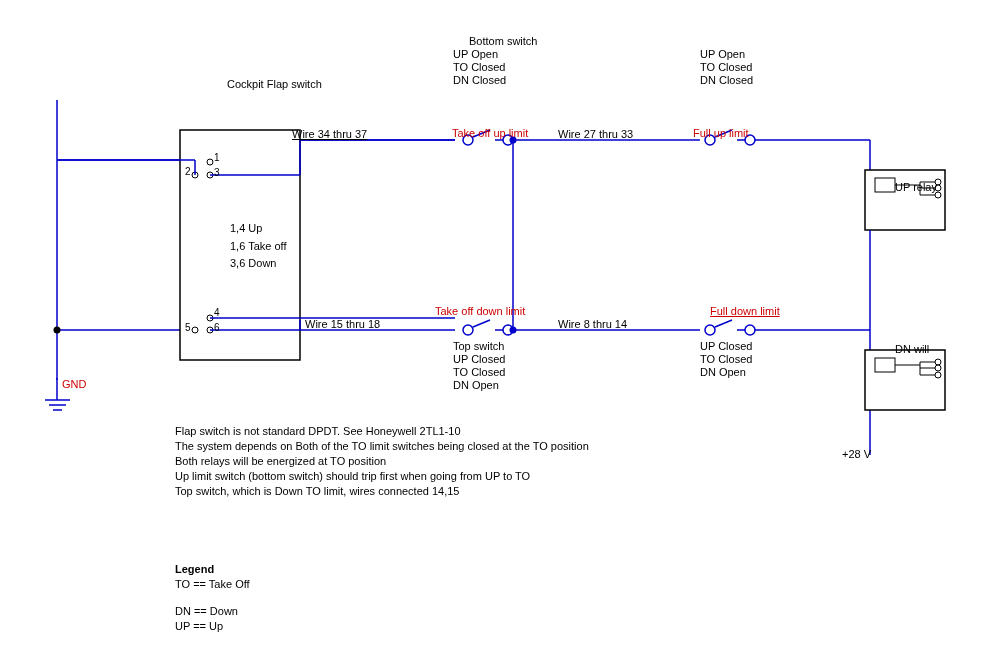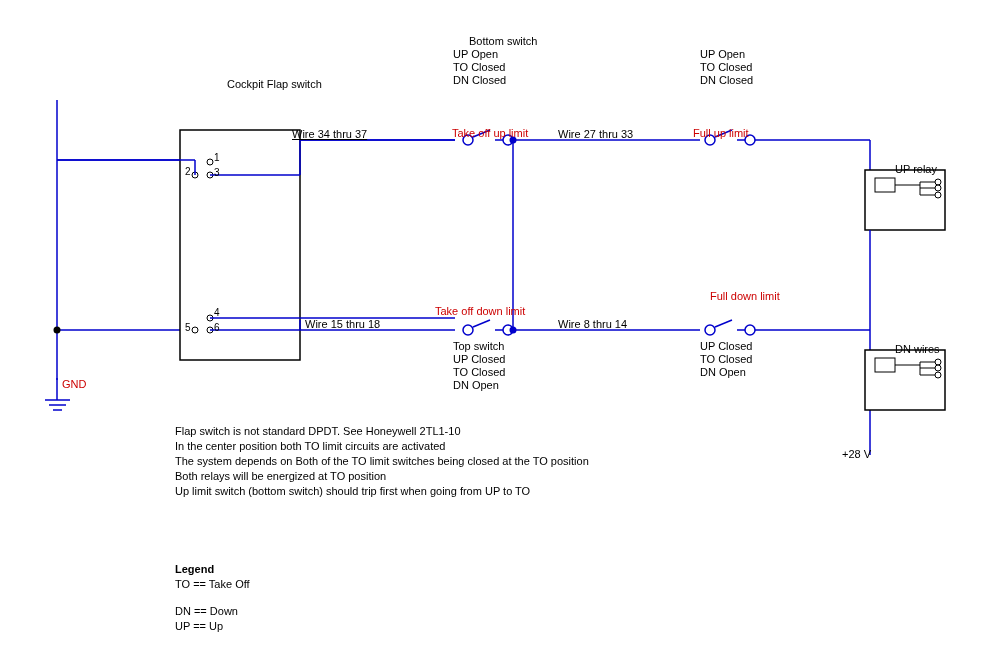--- a/index.html
+++ b/index.html
@@ -155,32 +155,37 @@
   <div class="label" style="left:183px; top:78px;margin-left:44px;">Cockpit Flap switch</div>
 
   <div class="label" style="left:292px; top:128px;text-decoration:underline;">Wire 34 thru 37</div>
   <div class="label" style="left:558px; top:128px;">Wire 27 thru 33</div>
   <div class="label" style="left:305px; top:318px;">Wire 15 thru 18</div>
   <div class="label" style="left:558px; top:318px;">Wire 8 thru 14</div>
 
   <div class="label-red" style="left:452px; top:127px;">Take off up limit</div>
   <div class="label-red" style="left:693px; top:127px;">Full up limit</div>
   <div class="label-red" style="left:435px; top:305px;">Take off down limit</div>
-  <div class="label-red" style="left:710px; top:290px;">Full down limit</div>
-
-  <div class="label" style="left:895px; top:163px;">UP relay</div>
-  <div class="label" style="left:895px; top:343px;">DN wires</div>
+  <div class="label-red" style="left:710px; top:305px;text-decoration:underline;">Full down limit</div>
+
+  <div class="label" style="left:895px; top:181px;">UP relay</div>
+  <div class="label" style="left:895px; top:343px;">DN will</div>
 
   <div class="label label-small" style="left:214px; top:152px;">1</div>
   <div class="label label-small" style="left:185px; top:166px;">2</div>
   <div class="label label-small" style="left:214px; top:167px;">3</div>
   <div class="label label-small" style="left:214px; top:307px;">4</div>
   <div class="label label-small" style="left:185px; top:322px;">5</div>
   <div class="label label-small" style="left:214px; top:322px;">6</div>
 
+  <div class="label" style="left:230px; top:220px; line-height:1.6;">
+    <span style="white-space:pre;">1,4 Up
+1,6 Take off
+3,6 Down</span>
+  </div>
 
   <div class="label" style="left:469px; top:35px;">Bottom switch</div>
   <div class="label" style="left:453px; top:48px;">UP Open</div>
   <div class="label" style="left:453px; top:61px;">TO Closed</div>
   <div class="label" style="left:453px; top:74px;">DN Closed</div>
 
   <div class="label" style="left:453px; top:340px;">Top switch</div>
   <div class="label" style="left:453px; top:353px;">UP Closed</div>
   <div class="label" style="left:453px; top:366px;">TO Closed</div>
   <div class="label" style="left:453px; top:379px;">DN Open</div>
@@ -192,24 +197,24 @@
   <div class="label" style="left:700px; top:340px;">UP Closed</div>
   <div class="label" style="left:700px; top:353px;">TO Closed</div>
   <div class="label" style="left:700px; top:366px;">DN Open</div>
 
   <div class="label-red" style="left:62px; top:378px;">GND</div>
 
   <div class="label" style="left:842px; top:448px;">+28 V</div>
 
   <div style="position:absolute; left:175px; top:425px;">
     <div class="label" style="position:relative; margin-bottom:3px;">Flap switch is not standard DPDT. See Honeywell 2TL1-10</div>
-    <div class="label" style="position:relative; margin-bottom:3px;">In the center position both TO limit circuits are activated</div>
     <div class="label" style="position:relative; margin-bottom:3px;">The system depends on Both of the TO limit switches being closed at the TO position</div>
     <div class="label" style="position:relative; margin-bottom:3px;">Both relays will be energized at TO position</div>
     <div class="label" style="position:relative; margin-bottom:3px;">Up limit switch (bottom switch) should trip first when going from UP to TO</div>
+    <div class="label" style="position:relative; margin-bottom:3px;">Top switch, which is Down TO limit, wires connected 14,15</div>
   </div>
 
   <div style="position:absolute; left:175px; top:563px;">
     <div class="label" style="position:relative; margin-bottom:3px; font-weight:bold;">Legend</div>
     <div class="label" style="position:relative; margin-bottom:15px;">TO == Take Off</div>
     <div class="label" style="position:relative; margin-bottom:3px;">DN == Down</div>
     <div class="label" style="position:relative; margin-bottom:3px;">UP == Up</div>
   </div>
 
 </div>

